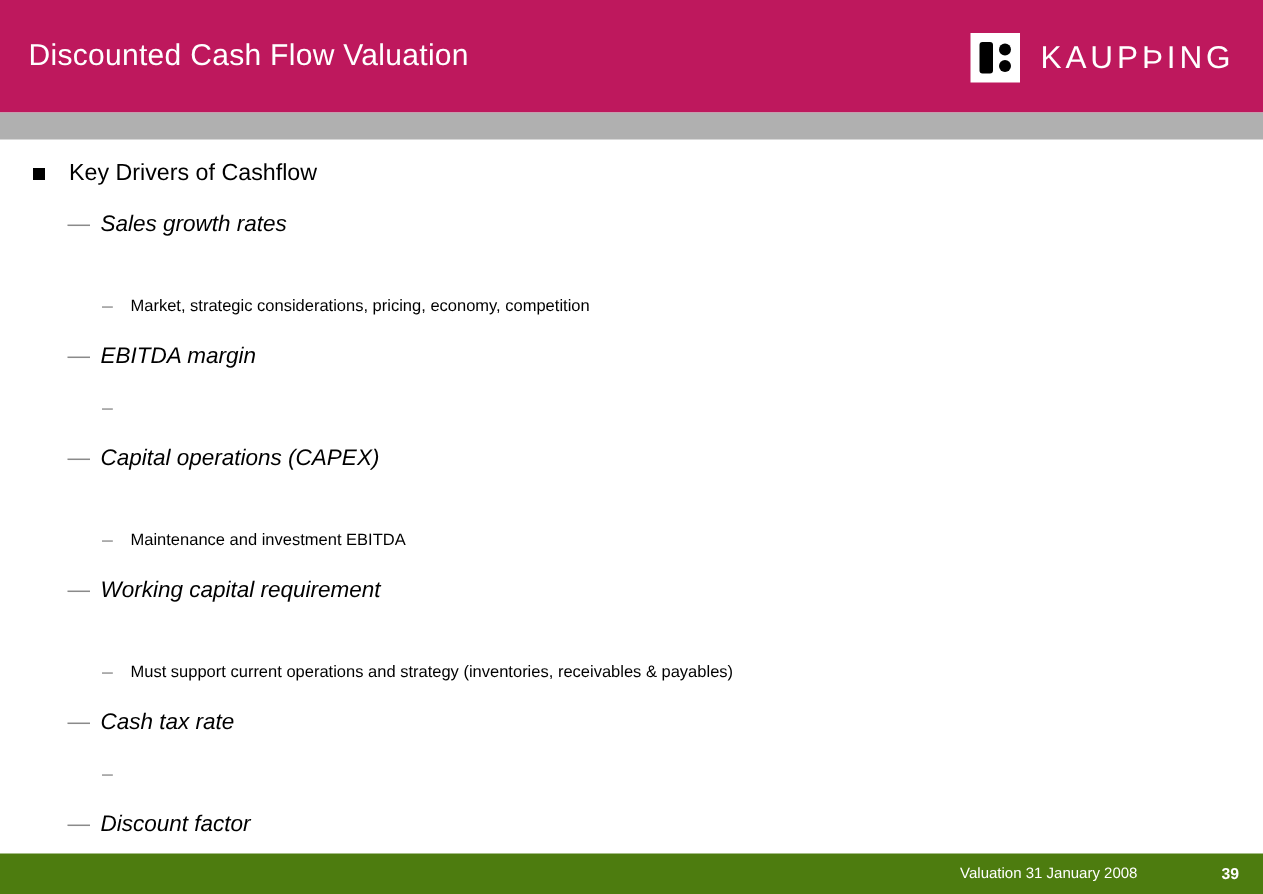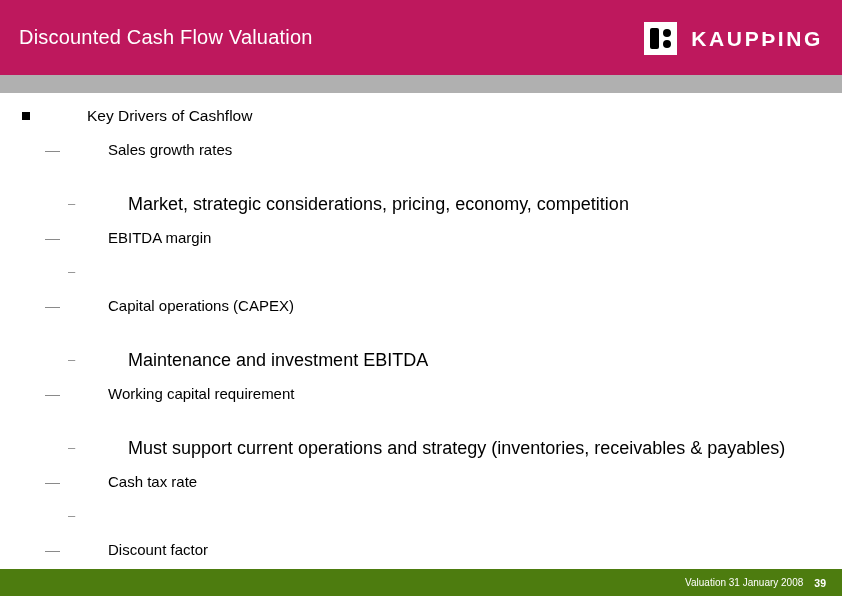--- a/index.html
+++ b/index.html
@@ -70,21 +70,21 @@
     border-radius: 50%;
     background: #000000;
   }
   .logo-mark .lm-dot.top { top: 7px; }
   .logo-mark .lm-dot.bottom { top: 18px; }
   .logo-wordmark {
     font-size: 21px;
     line-height: 21px;
     color: #ffffff;
     letter-spacing: 2.6px;
-    font-weight: 700;
+    font-weight: 400;
     white-space: nowrap;
   }
 
   
   .gray-band {
     position: absolute;
     left: 0;
     top: 75px;
     width: 842px;
     height: 18px;
@@ -95,21 +95,20 @@
   .content {
     position: absolute;
     left: 0;
     top: 105px;
     width: 842px;
   }
   .bullet-row {
     position: relative;
     display: block;
     min-height: 22px;
-    padding-left: 41px;
   }
   .bullet-marker {
     position: absolute;
     top: 0;
     font-size: 15px;
     line-height: 22px;
     color: #000000;
     user-select: none;
   }
   .bullet-text {
@@ -137,32 +136,33 @@
   
   .lvl2 { margin-bottom: 12px; }
   .lvl2 .bullet-marker {
     left: 45px;
     color: #8a8a8a;
     font-size: 15px;
   }
   .lvl2 .bullet-text {
     margin-left: 67px;
     font-size: 15px;
+    font-style: italic;
   }
 
   
   .lvl3 { margin-bottom: 12px; }
   .lvl3 .bullet-marker {
     left: 68px;
     color: #8a8a8a;
     font-size: 13px;
   }
   .lvl3 .bullet-text {
     margin-left: 87px;
-    font-size: 18px;
+    font-size: 11px;
     margin-top: 32px;
   }
 
   
   .footer-bar {
     position: absolute;
     left: 0;
     bottom: 0;
     width: 842px;
     height: 27px;
@@ -182,20 +182,21 @@
     line-height: 12px;
     color: #ffffff;
     white-space: nowrap;
   }
   .footer-page {
     font-size: 10.5px;
     line-height: 12px;
     color: #ffffff;
     font-weight: bold;
     white-space: nowrap;
+    margin-left: 45px;
   }
 </style>
 </head>
 <body>
 
 <div class="header-bar">
   <div class="slide-title">Discounted Cash Flow Valuation</div>
 
   <div class="logo-block">
     <div class="logo-mark">

